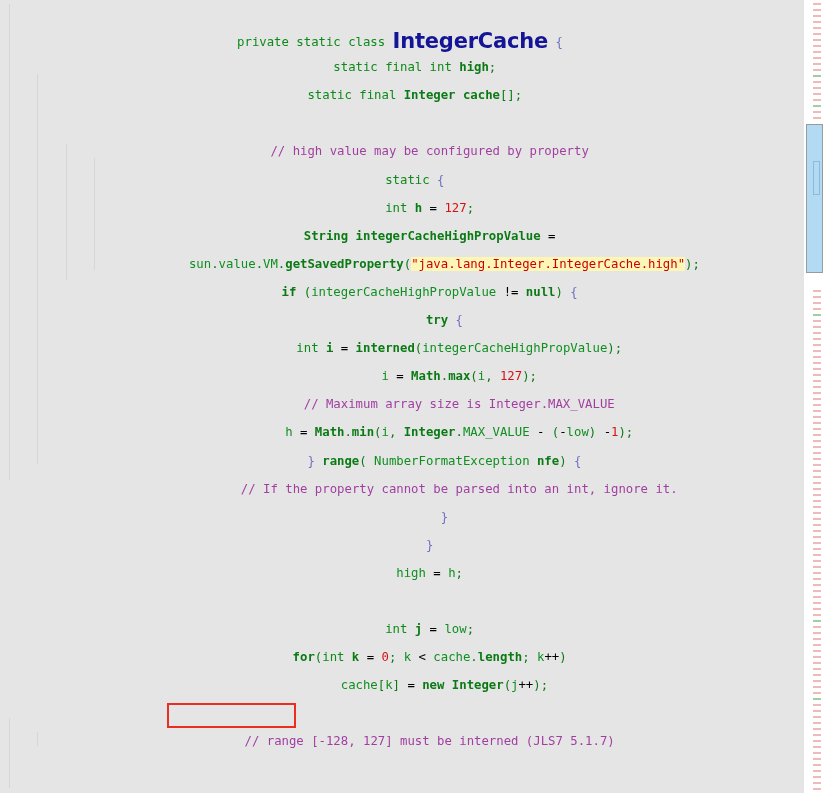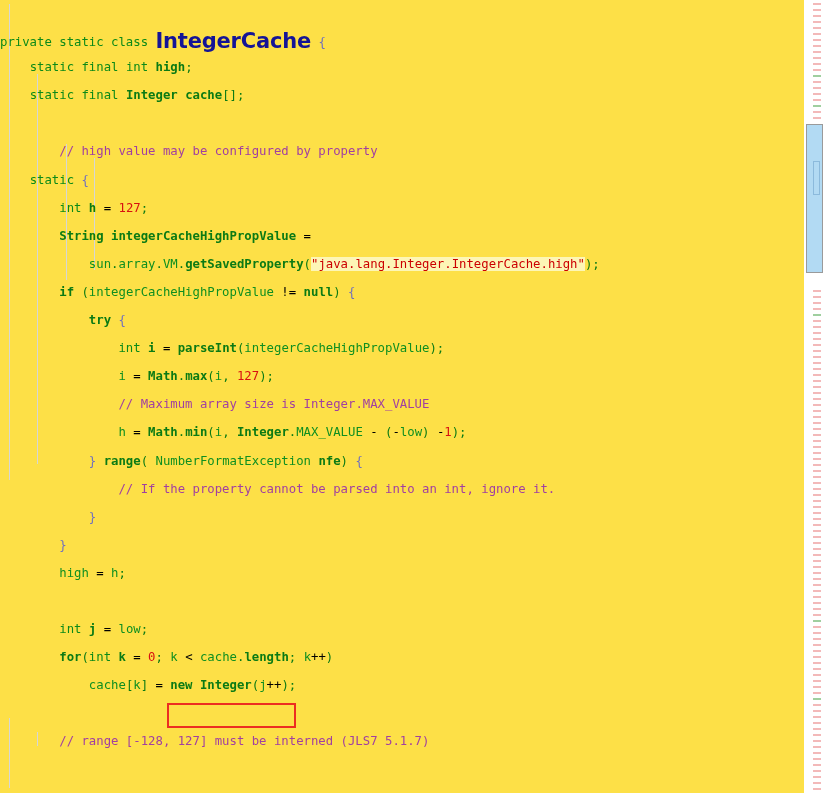--- a/index.html
+++ b/index.html
@@ -11,22 +11,23 @@
     width: 825px;
     height: 793px;
     overflow: hidden;
     font-family: "DejaVu Sans Mono", monospace;
   }
 
   #editor {
     position: relative;
     width: 825px;
     height: 793px;
-    background: #fde047;
+    background: #e5e5e5;
     overflow: hidden;
+    text-align: center;
   }
 
   
   .guide {
     position: absolute;
     width: 1px;
     background: #d6d6d6;
     top: 0;
   }
 
@@ -132,24 +133,24 @@
   <div id="code">
 
 <div class="ln"><span class="kw">private</span> <span class="kw">static</span> <span class="kw">class</span> <span class="bigwrap"><span class="big">IntegerCache</span></span> <span class="brc">{</span></div>
 <div class="ln">    <span class="kw">static</span> <span class="kw">final</span> <span class="kw">int</span> <span class="var">high</span><span class="pun">;</span></div>
 <div class="ln">    <span class="kw">static</span> <span class="kw">final</span> <span class="typ">Integer</span> <span class="var">cache</span><span class="pun">[];</span></div>
 <div class="ln"> </div>
 <div class="ln">        <span class="cmt">// high value may be configured by property</span></div>
 <div class="ln">    <span class="kw">static</span> <span class="brc">{</span></div>
 <div class="ln">        <span class="kw">int</span> <span class="var">h</span> <span class="op">=</span> <span class="num">127</span><span class="pun">;</span></div>
 <div class="ln">        <span class="typ">String</span> <span class="var">integerCacheHighPropValue</span> <span class="op">=</span></div>
-<div class="ln">            <span class="idn">sun</span><span class="pun">.</span><span class="idn">array</span><span class="pun">.</span><span class="idn">VM</span><span class="pun">.</span><span class="var">getSavedProperty</span><span class="pun">(</span><span class="strhl">"java.lang.Integer.IntegerCache.high"</span><span class="pun">);</span></div>
+<div class="ln">            <span class="idn">sun</span><span class="pun">.</span><span class="idn">value</span><span class="pun">.</span><span class="idn">VM</span><span class="pun">.</span><span class="var">getSavedProperty</span><span class="pun">(</span><span class="strhl">"java.lang.Integer.IntegerCache.high"</span><span class="pun">);</span></div>
 <div class="ln">        <span class="kwb">if</span> <span class="pun">(</span><span class="idn">integerCacheHighPropValue</span> <span class="op">!=</span> <span class="kwb">null</span><span class="pun">)</span> <span class="brc">{</span></div>
 <div class="ln">            <span class="kwb">try</span> <span class="brc">{</span></div>
-<div class="ln">                <span class="kw">int</span> <span class="var">i</span> <span class="op">=</span> <span class="var">parseInt</span><span class="pun">(</span><span class="idn">integerCacheHighPropValue</span><span class="pun">);</span></div>
+<div class="ln">                <span class="kw">int</span> <span class="var">i</span> <span class="op">=</span> <span class="var">interned</span><span class="pun">(</span><span class="idn">integerCacheHighPropValue</span><span class="pun">);</span></div>
 <div class="ln">                <span class="idn">i</span> <span class="op">=</span> <span class="typ">Math</span><span class="pun">.</span><span class="var">max</span><span class="pun">(</span><span class="idn">i</span><span class="pun">,</span> <span class="num">127</span><span class="pun">);</span></div>
 <div class="ln">                <span class="cmt">// Maximum array size is Integer.MAX_VALUE</span></div>
 <div class="ln">                <span class="idn">h</span> <span class="op">=</span> <span class="typ">Math</span><span class="pun">.</span><span class="var">min</span><span class="pun">(</span><span class="idn">i</span><span class="pun">,</span> <span class="typ">Integer</span><span class="pun">.</span><span class="idn">MAX_VALUE</span> <span class="op">-</span> <span class="pun">(</span><span class="op">-</span><span class="idn">low</span><span class="pun">)</span> <span class="op">-</span><span class="num">1</span><span class="pun">);</span></div>
 <div class="ln">            <span class="brc">}</span> <span class="kwb">range</span><span class="pun">(</span> <span class="typg">NumberFormatException</span> <span class="var">nfe</span><span class="pun">)</span> <span class="brc">{</span></div>
 <div class="ln">                <span class="cmt">// If the property cannot be parsed into an int, ignore it.</span></div>
 <div class="ln">            <span class="brc">}</span></div>
 <div class="ln">        <span class="brc">}</span></div>
 <div class="ln">        <span class="idn">high</span> <span class="op">=</span> <span class="idn">h</span><span class="pun">;</span></div>
 <div class="ln"> </div>
 <div class="ln">        <span class="kw">int</span> <span class="var">j</span> <span class="op">=</span> <span class="idn">low</span><span class="pun">;</span></div>

